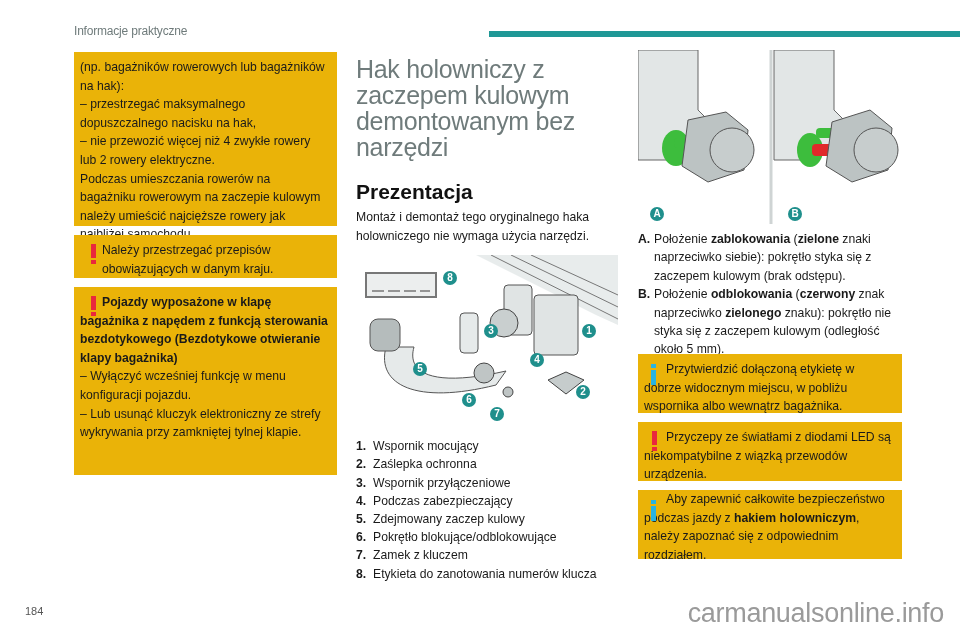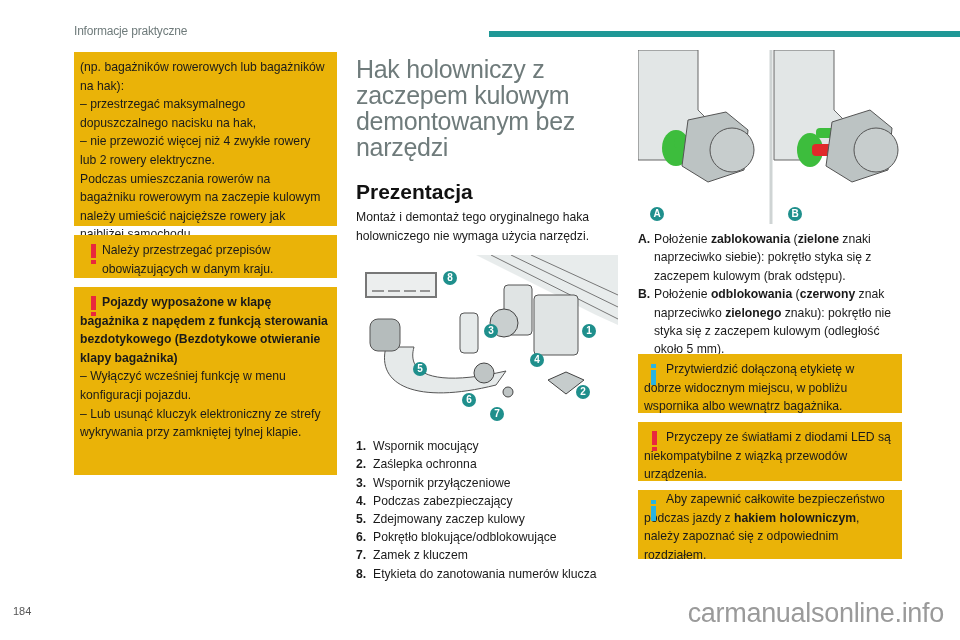--- a/index.html
+++ b/index.html
@@ -21,21 +21,21 @@
   .info .bar { width: 5px; height: 15px; background: #2ab4e0; margin-top: 2px; }
   h1.sec { margin: 0; font-weight: normal; font-size: 25px; line-height: 26px; color: #6f7b7b; letter-spacing: -0.3px; }
   h2.sub { margin: 0; font-weight: bold; font-size: 21px; color: #111; }
   .txt { font-size: 12.2px; line-height: 18.6px; }
   .list { margin: 0; padding: 0; list-style: none; font-size: 12.2px; line-height: 18.2px; }
   .list li { display: flex; }
   .list .num { font-weight: bold; width: 17px; flex: none; }
   .abl { font-size: 12.2px; line-height: 18.4px; }
   .abl .row { display: flex; }
   .abl .k { font-weight: bold; width: 16px; flex: none; }
-  .footer-num { position: absolute; left: 13px; top: 605px; font-size: 11px; color: #555; }
+  .footer-num { position: absolute; left: 25px; top: 605px; font-size: 11px; color: #555; }
   .watermark { position: absolute; right: 16px; top: 598px; font-size: 27px; color: #9a9a9a; letter-spacing: -0.3px; }
   .badge { position: absolute; width: 14px; height: 14px; border-radius: 50%; background: #1f8f8c; color: #fff;
            font-size: 10px; font-weight: bold; text-align: center; line-height: 14px; }
 </style>
 </head>
 <body>
 
 <div>
   <div class="hdr-title">Informacje praktyczne</div>
   <div class="hdr-bar"></div>

